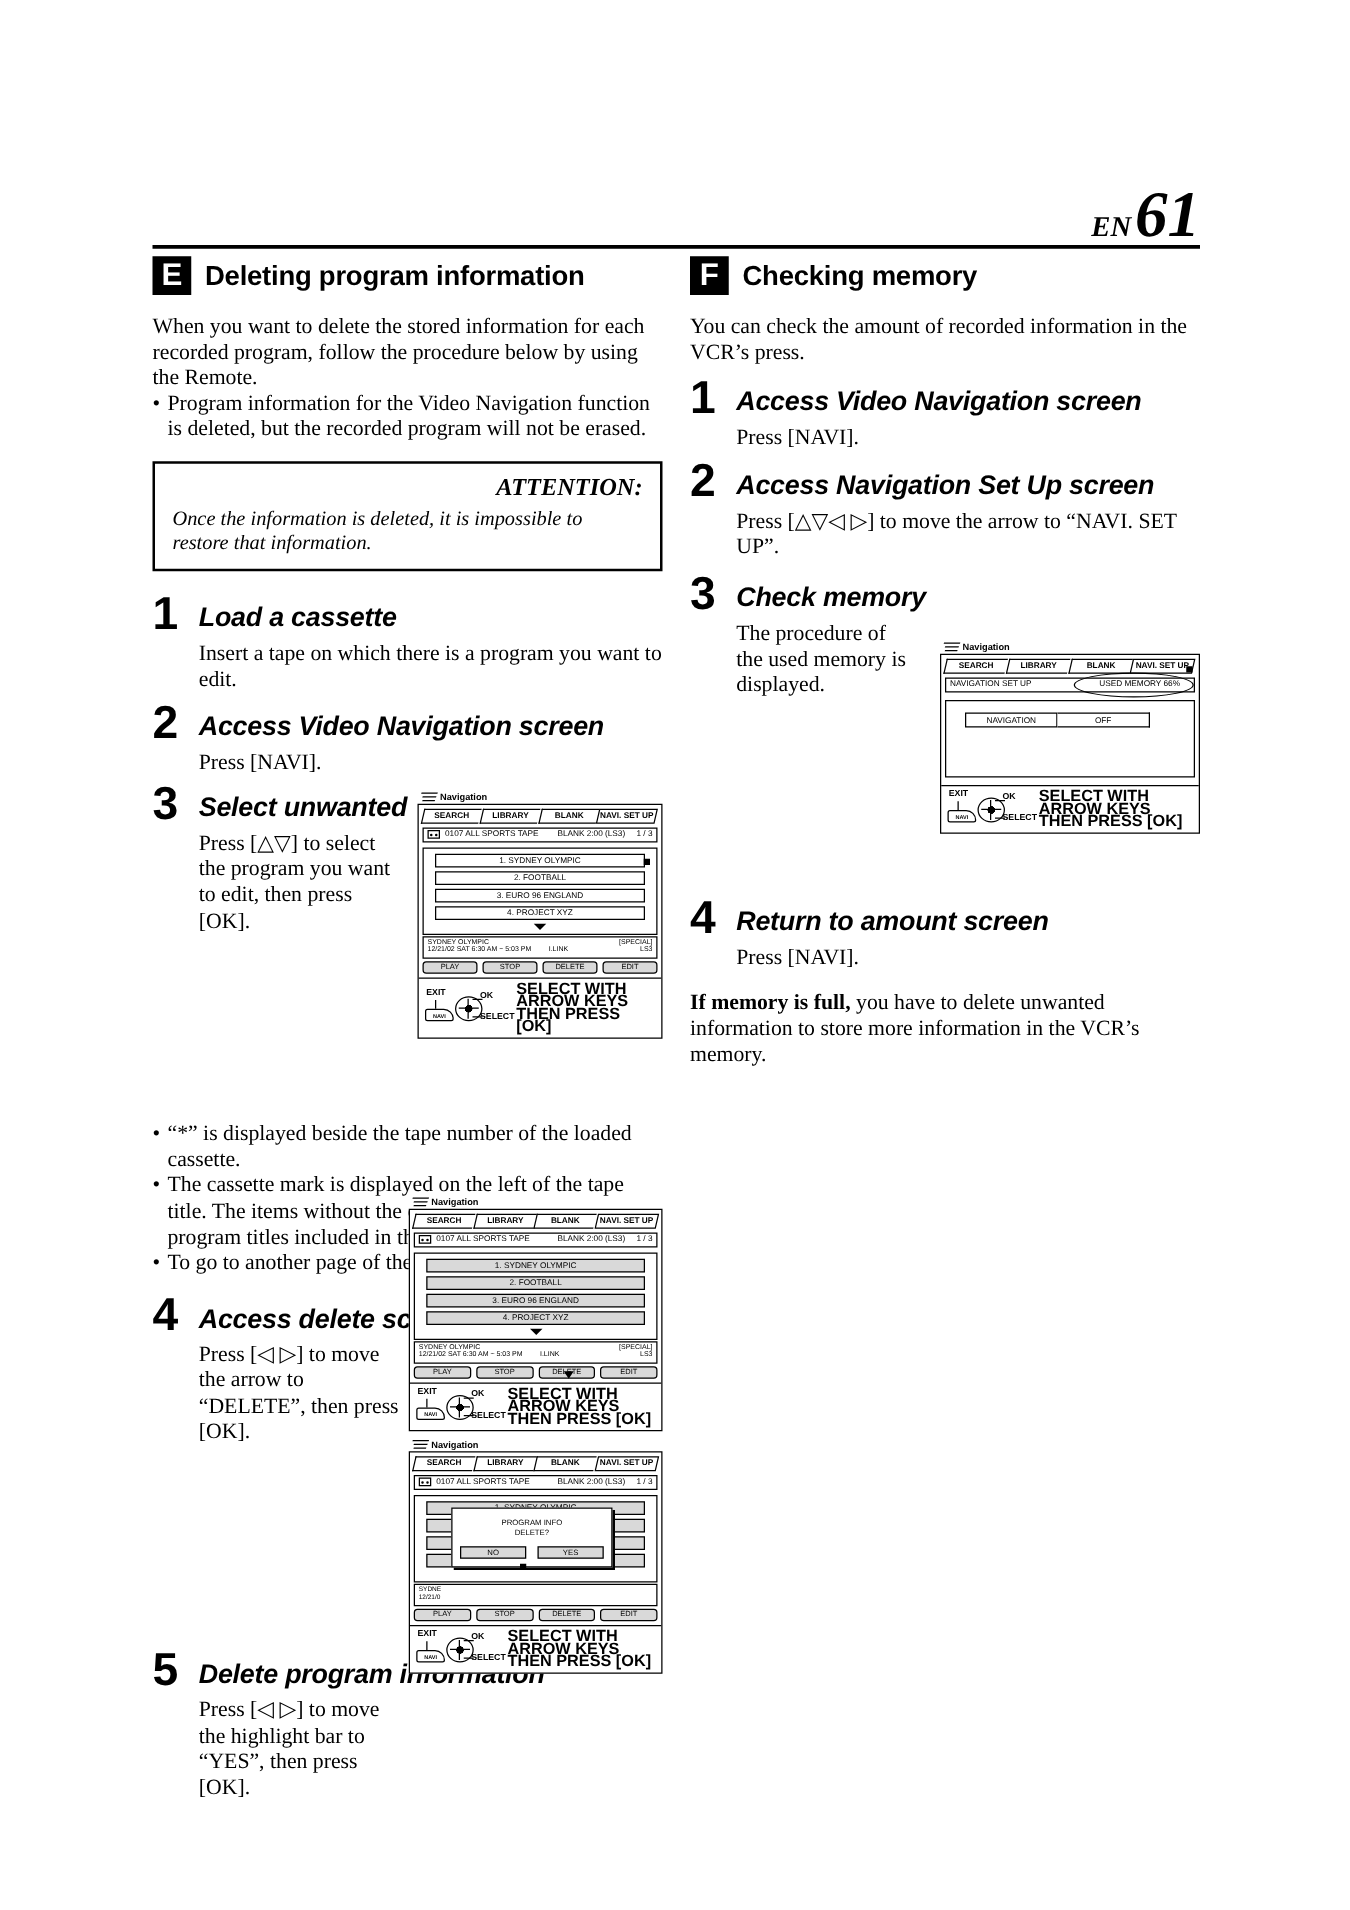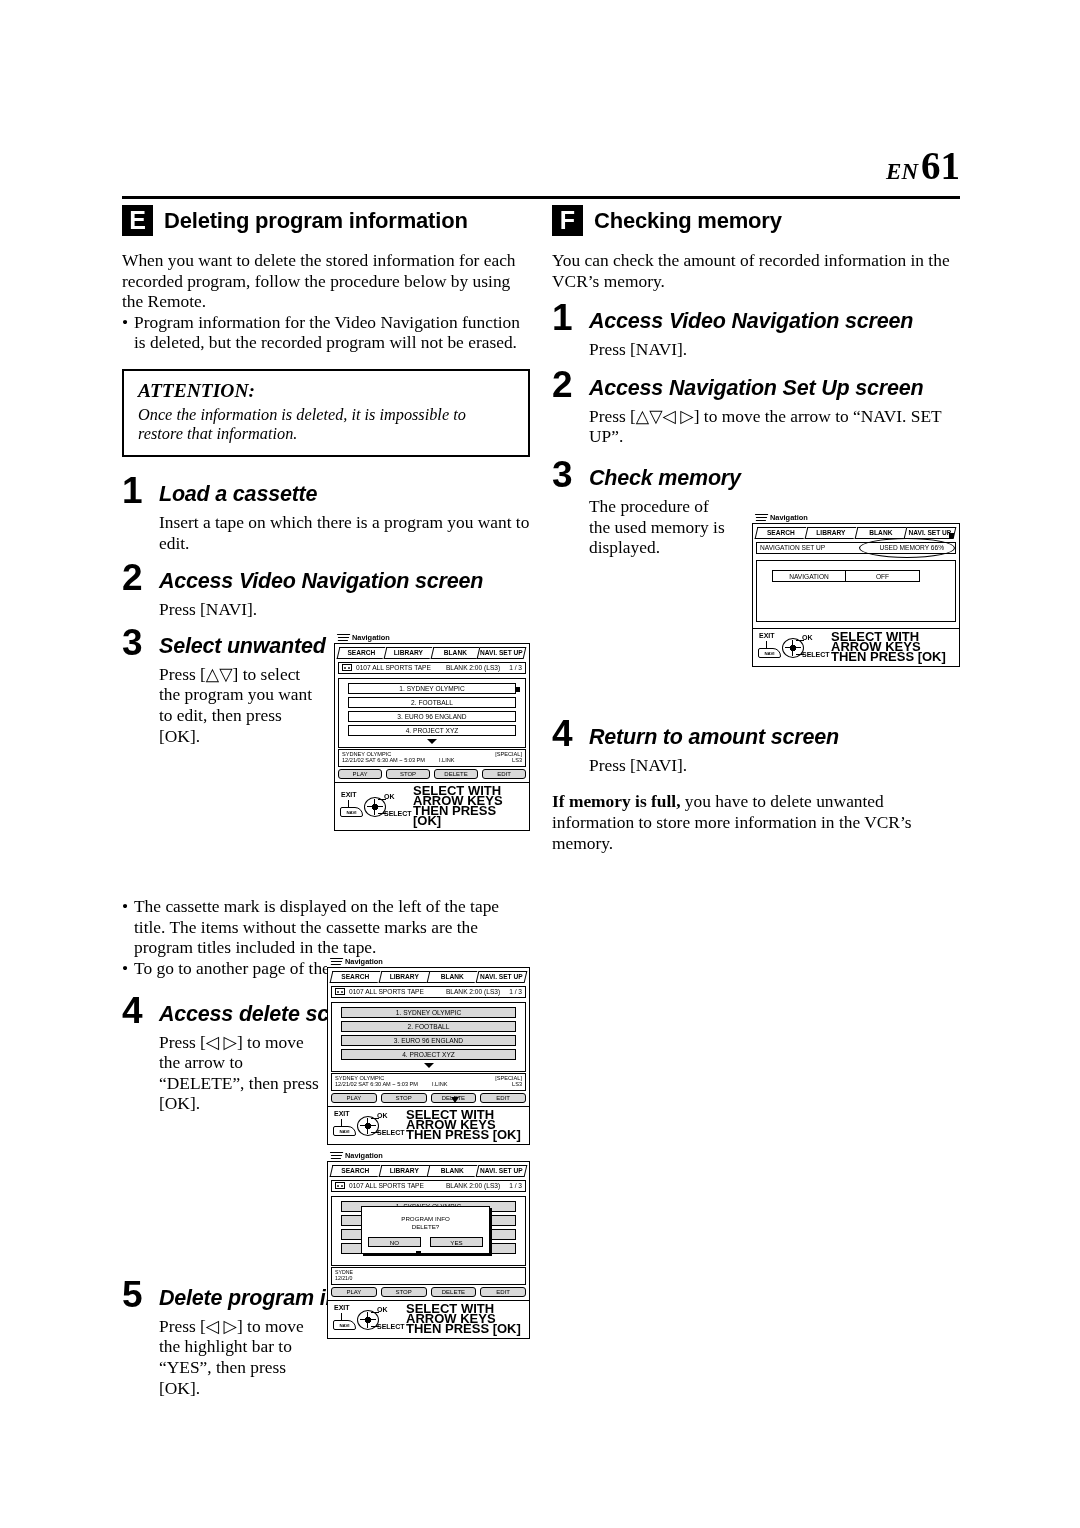--- a/index.html
+++ b/index.html
@@ -34,22 +34,23 @@
     white-space: nowrap;
     font-family: "Liberation Serif", serif;
   }
   .page-number .en {
     font-style: italic;
     font-weight: bold;
     font-size: 23px;
     letter-spacing: 0px;
   }
   .page-number .num {
-    font-weight: bold;
-    font-size: 39px;
+    font-style: italic;
+    font-weight: bold;
+    font-size: 52px;
     padding-left: 3px;
   }
   .header-rule {
     position: absolute;
     left: 0; bottom: 0;
     width: 838px;
     height: 3px;
     background: #000;
   }
 
@@ -109,20 +110,21 @@
   .attention {
     border: 2px solid #000;
     padding: 9px 14px 12px 14px;
     margin-top: 16px;
   }
   .attention-title {
     font-style: italic;
     font-weight: bold;
     font-size: 19.5px;
     margin-bottom: 3px;
+    text-align: right;
   }
   .attention-text {
     font-style: italic;
     font-size: 16.3px;
     line-height: 19px;
   }
 
   
   .step { position: relative; }
   .step-head {
@@ -536,20 +538,21 @@
           </div>
           <div class="osd-footer-text">
             <div>SELECT WITH ARROW KEYS</div>
             <div>THEN PRESS [OK]</div>
           </div>
         </div>
       </div>
     </div>
 
     <ul class="bullet-list" style="margin-top:150px;">
+      <li>“*” is displayed beside the tape number of the loaded cassette.</li>
       <li>The cassette mark is displayed on the left of the tape title. The items without the cassette marks are the program titles included in the tape.</li>
       <li>To go to another page of the lists, press [&lt;] or [&gt;].</li>
     </ul>
 
     <div class="step" style="margin-top:16px;">
       <div class="step-head">
         <div class="step-num">4</div>
         <div class="step-title">Access delete screen</div>
       </div>
       <div class="step-body narrow">Press [◁ ▷] to move the arrow to “DELETE”, then press [OK].</div>
@@ -723,21 +726,21 @@
 
   </div>
 
   <div class="col col-right">
 
     <div class="sec-head">
       <div class="sec-letter">F</div>
       <div class="sec-title">Checking memory</div>
     </div>
 
-    <p class="body-p">You can check the amount of recorded information in the VCR’s memory.</p>
+    <p class="body-p">You can check the amount of recorded information in the VCR’s press.</p>
 
     <div class="step" style="margin-top:11px;">
       <div class="step-head">
         <div class="step-num">1</div>
         <div class="step-title">Access Video Navigation screen</div>
       </div>
       <div class="step-body">Press [NAVI].</div>
     </div>
 
     <div class="step" style="margin-top:9px;">

